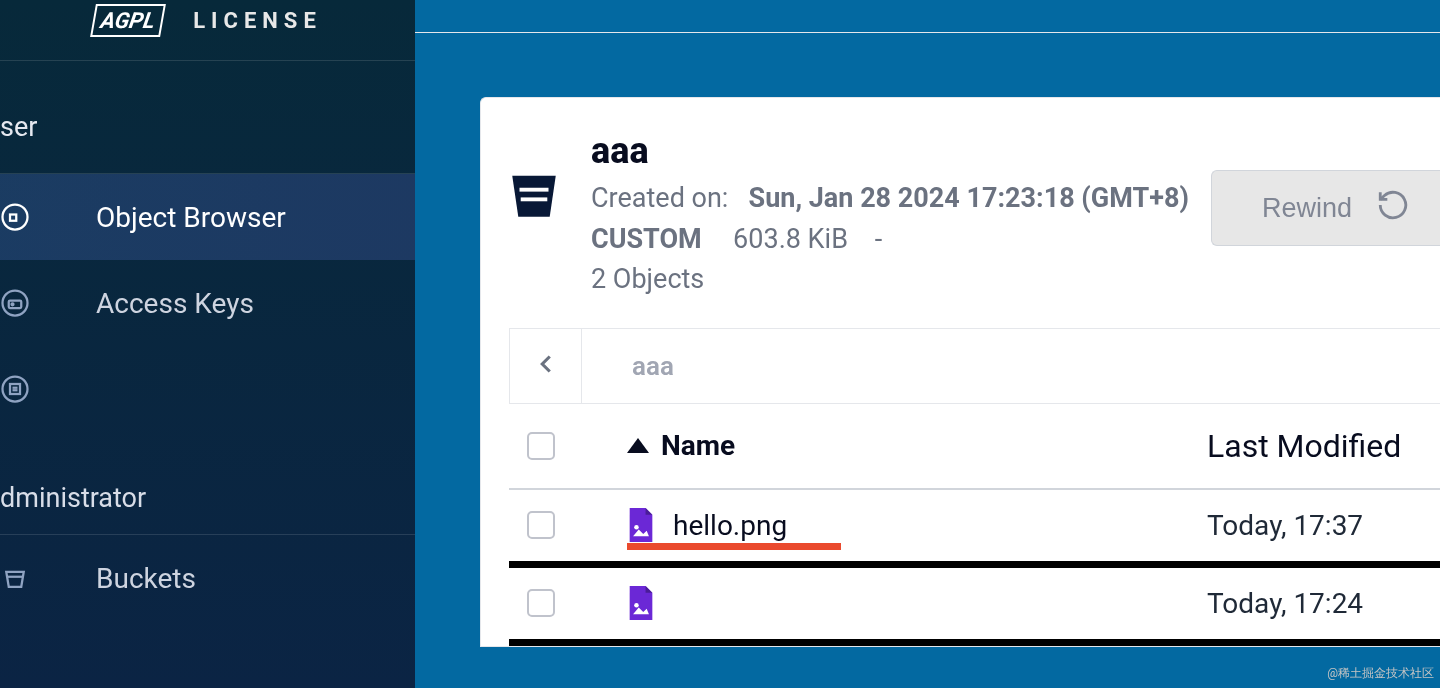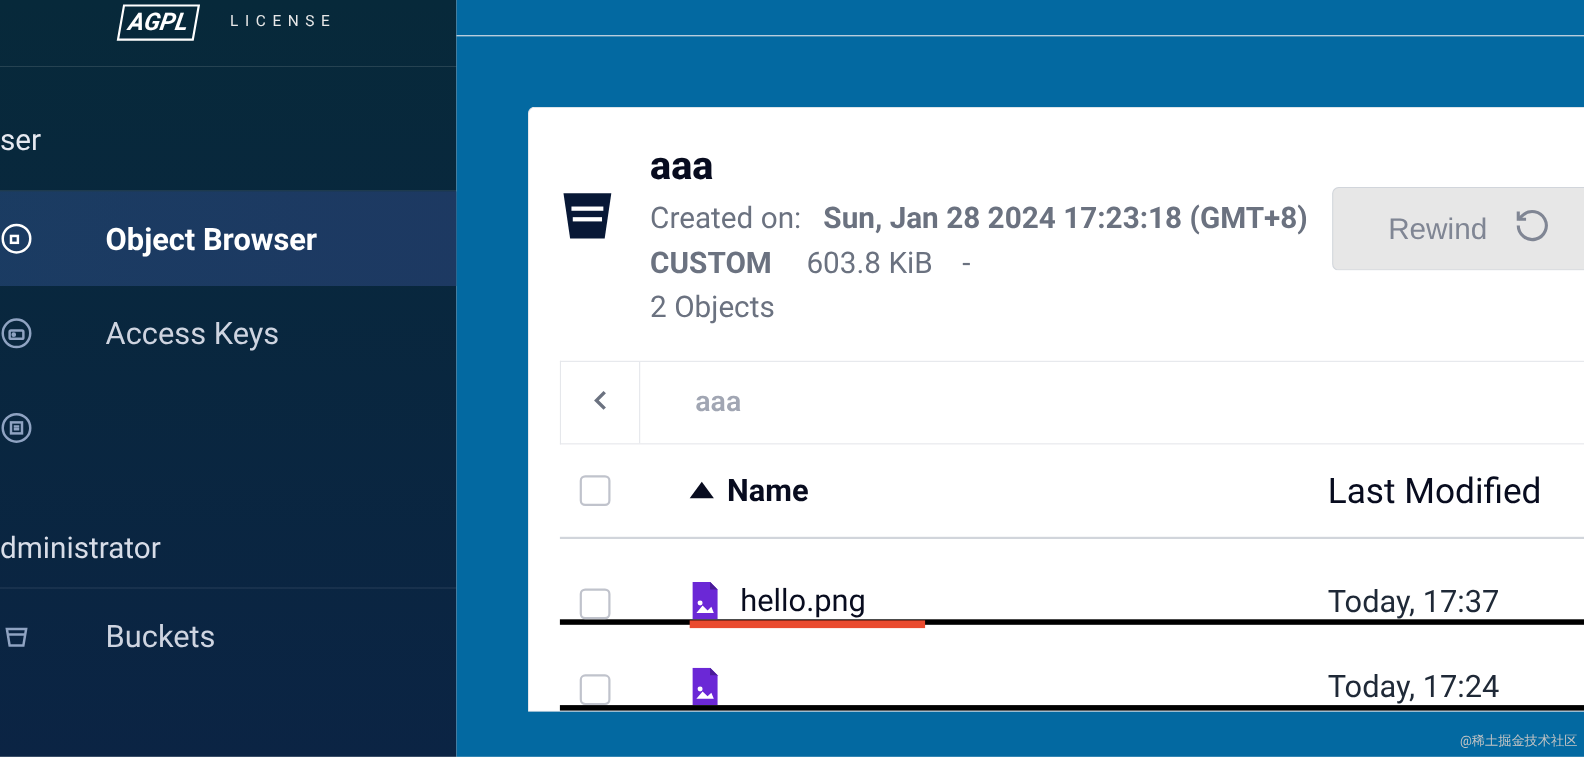--- a/index.html
+++ b/index.html
@@ -42,22 +42,22 @@
       font-weight: 700;
       color: #fff;
       font-size: 22px;
       border: 2px solid #fff;
       padding: 2px 6px;
       transform: skewX(-10deg);
       position: relative;
     }
     .license-text {
       color: #e8e8e8;
-      font-size: 14px;
-      font-weight: 400;
+      font-size: 22px;
+      font-weight: 700;
       letter-spacing: 6px;
     }
     .sidebar-divider {
       border-top: 1px solid rgba(255,255,255,0.12);
       margin: 0 0 0 0;
       width: 100%;
     }
     .sidebar-section-label {
       color: #e6e9f0;
       font-size: 27px;
@@ -71,21 +71,20 @@
       align-items: center;
       padding-left: 75px;
       gap: 36px;
       font-size: 28px;
       color: #ced4e0;
       cursor: pointer;
     }
     .nav-item.active {
       background: linear-gradient(90deg, rgba(39, 73, 123, 0.6) 0%, rgba(30, 58, 100, 0.95) 100%);
       color: #fff;
-      font-weight: bold;
     }
     .nav-icon {
       width: 30px;
       height: 30px;
       display: flex;
       align-items: center;
       justify-content: center;
       color: #8fa3c2;
       position: relative;
       left: -75px;
@@ -255,23 +254,23 @@
       border-right: 11px solid transparent;
       border-bottom: 15px solid #080c1f;
     }
     .th-modified {
       font-size: 32px;
       font-weight: 400;
       color: #080c1f;
     }
     .table-row {
       display: flex;
-      align-items: flex-end;
+      align-items: center;
       height: 78px;
-      border-bottom: 5px solid #000000;
+      border-bottom: 7px solid #000000;
       padding-left: 18px;
       cursor: pointer;
     }
     .table-row .td-check {
       width: 100px;
       display: flex;
       align-items: center;
     }
     .td-name {
       flex: 0 0 580px;

